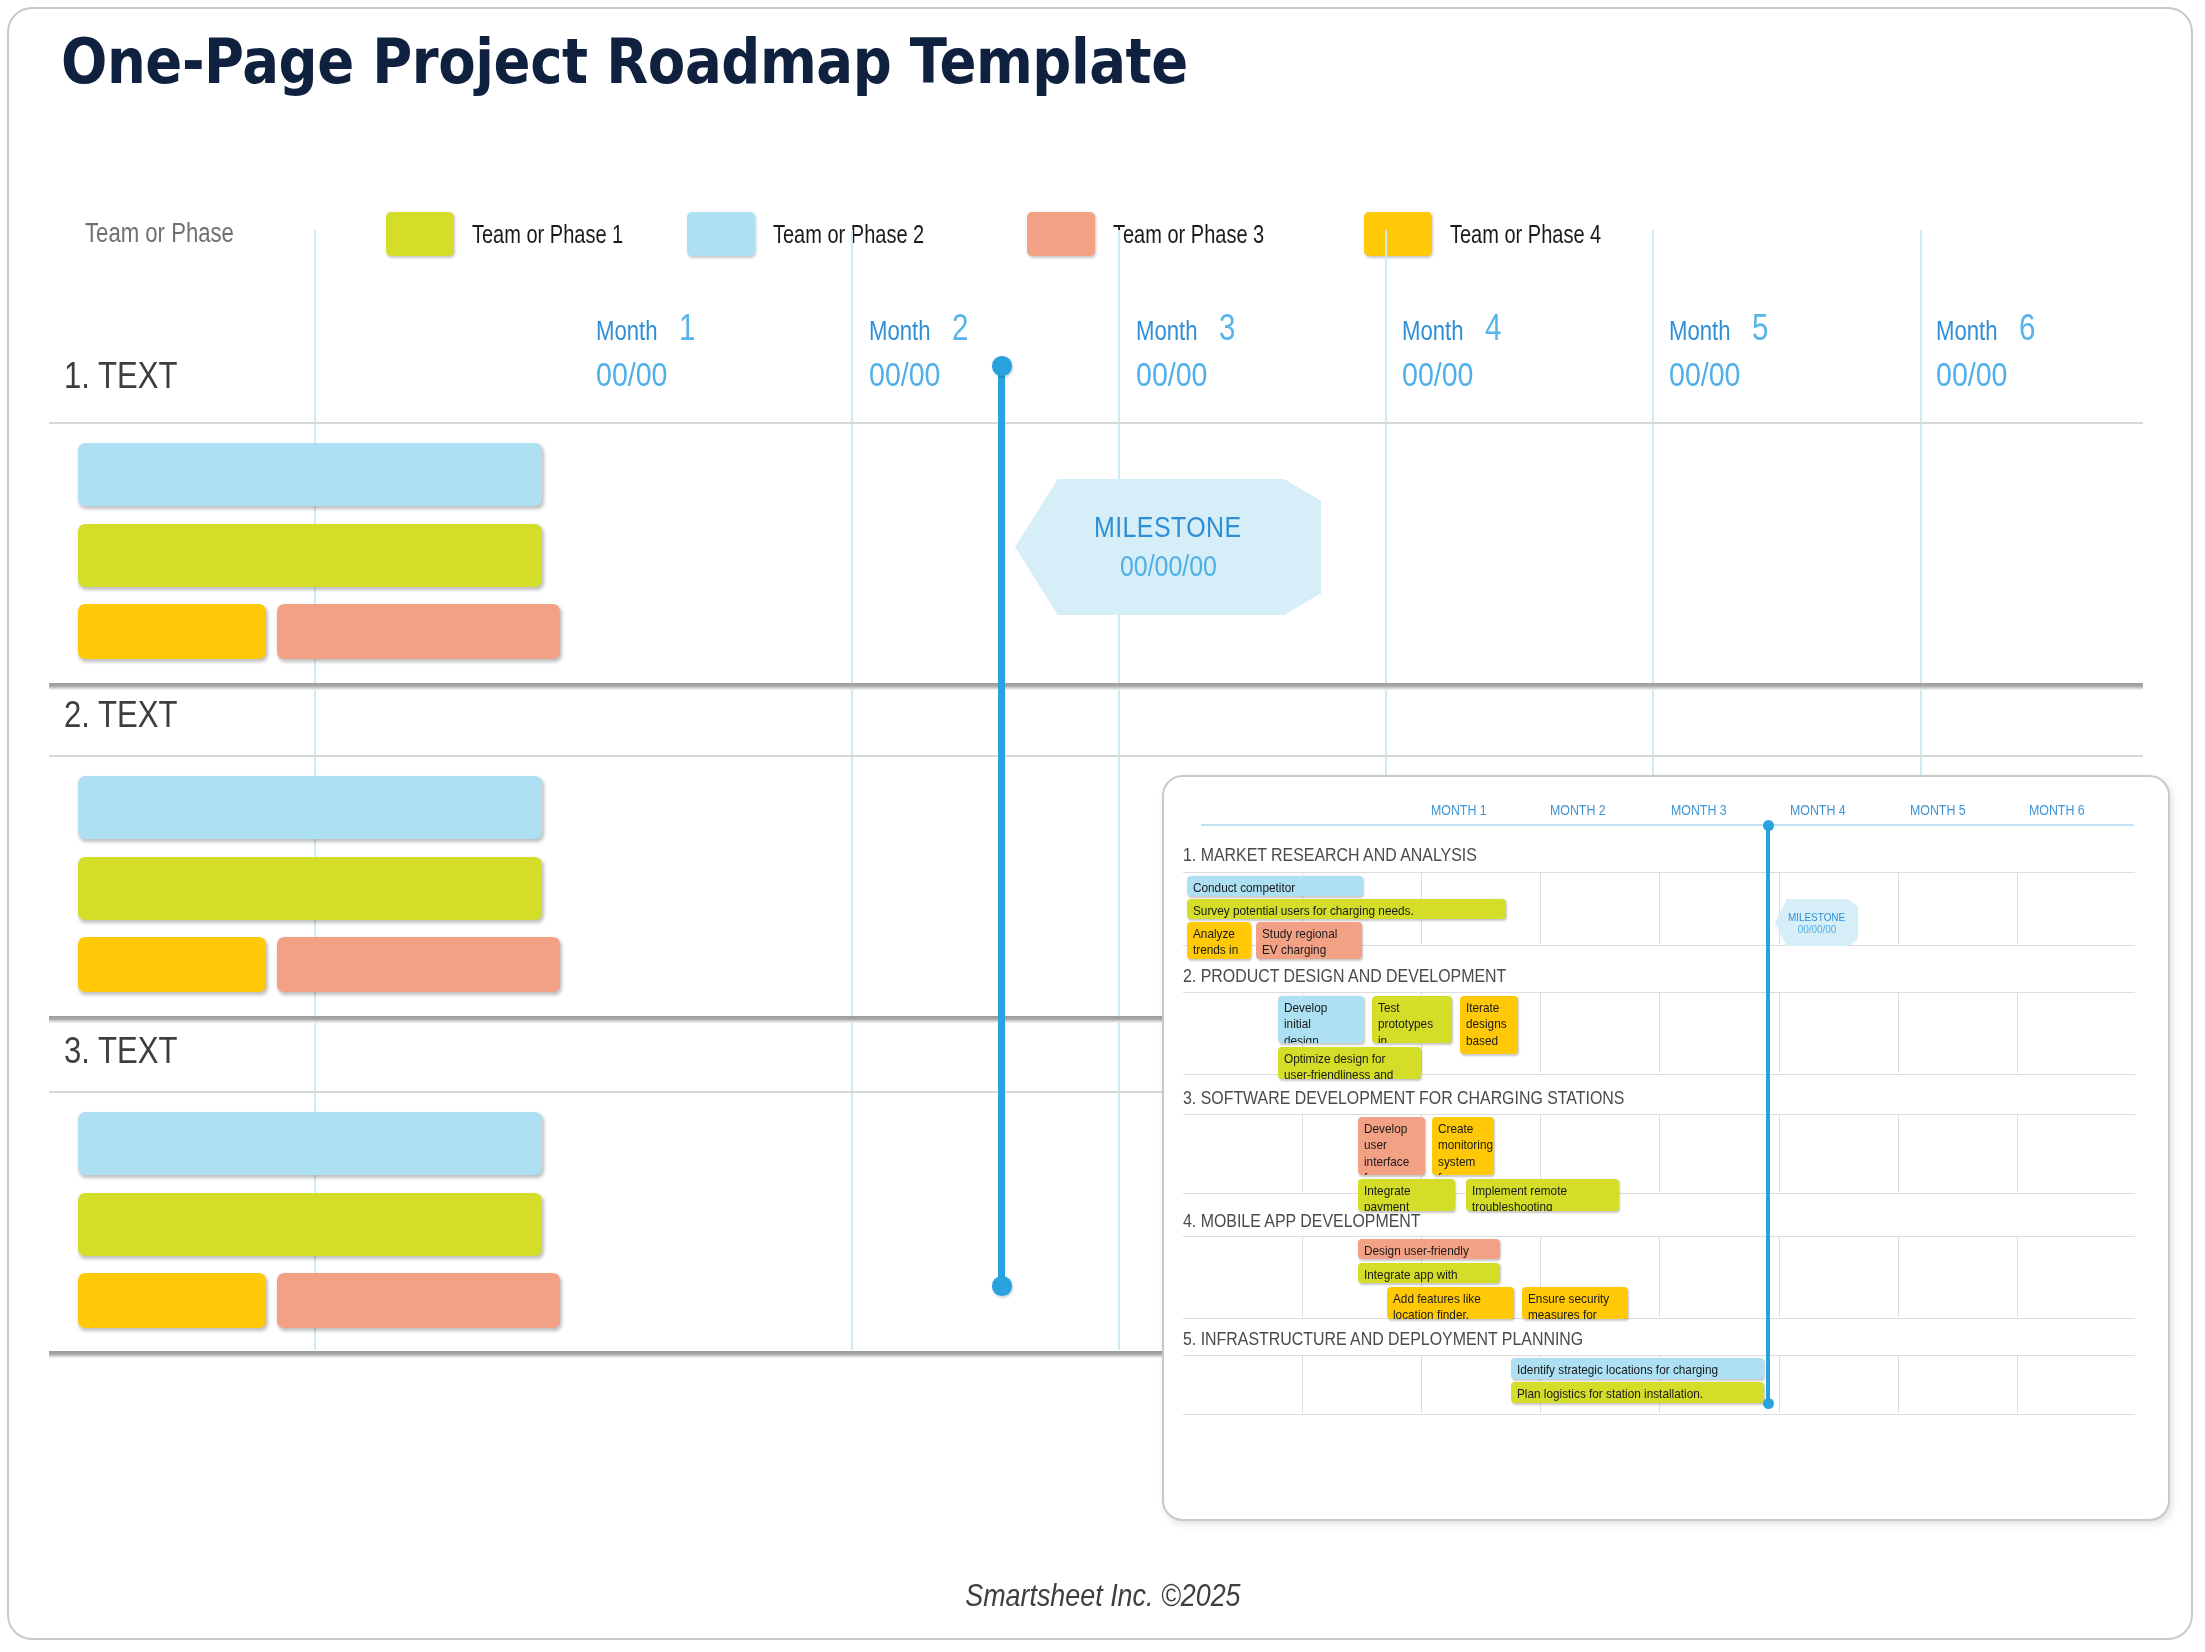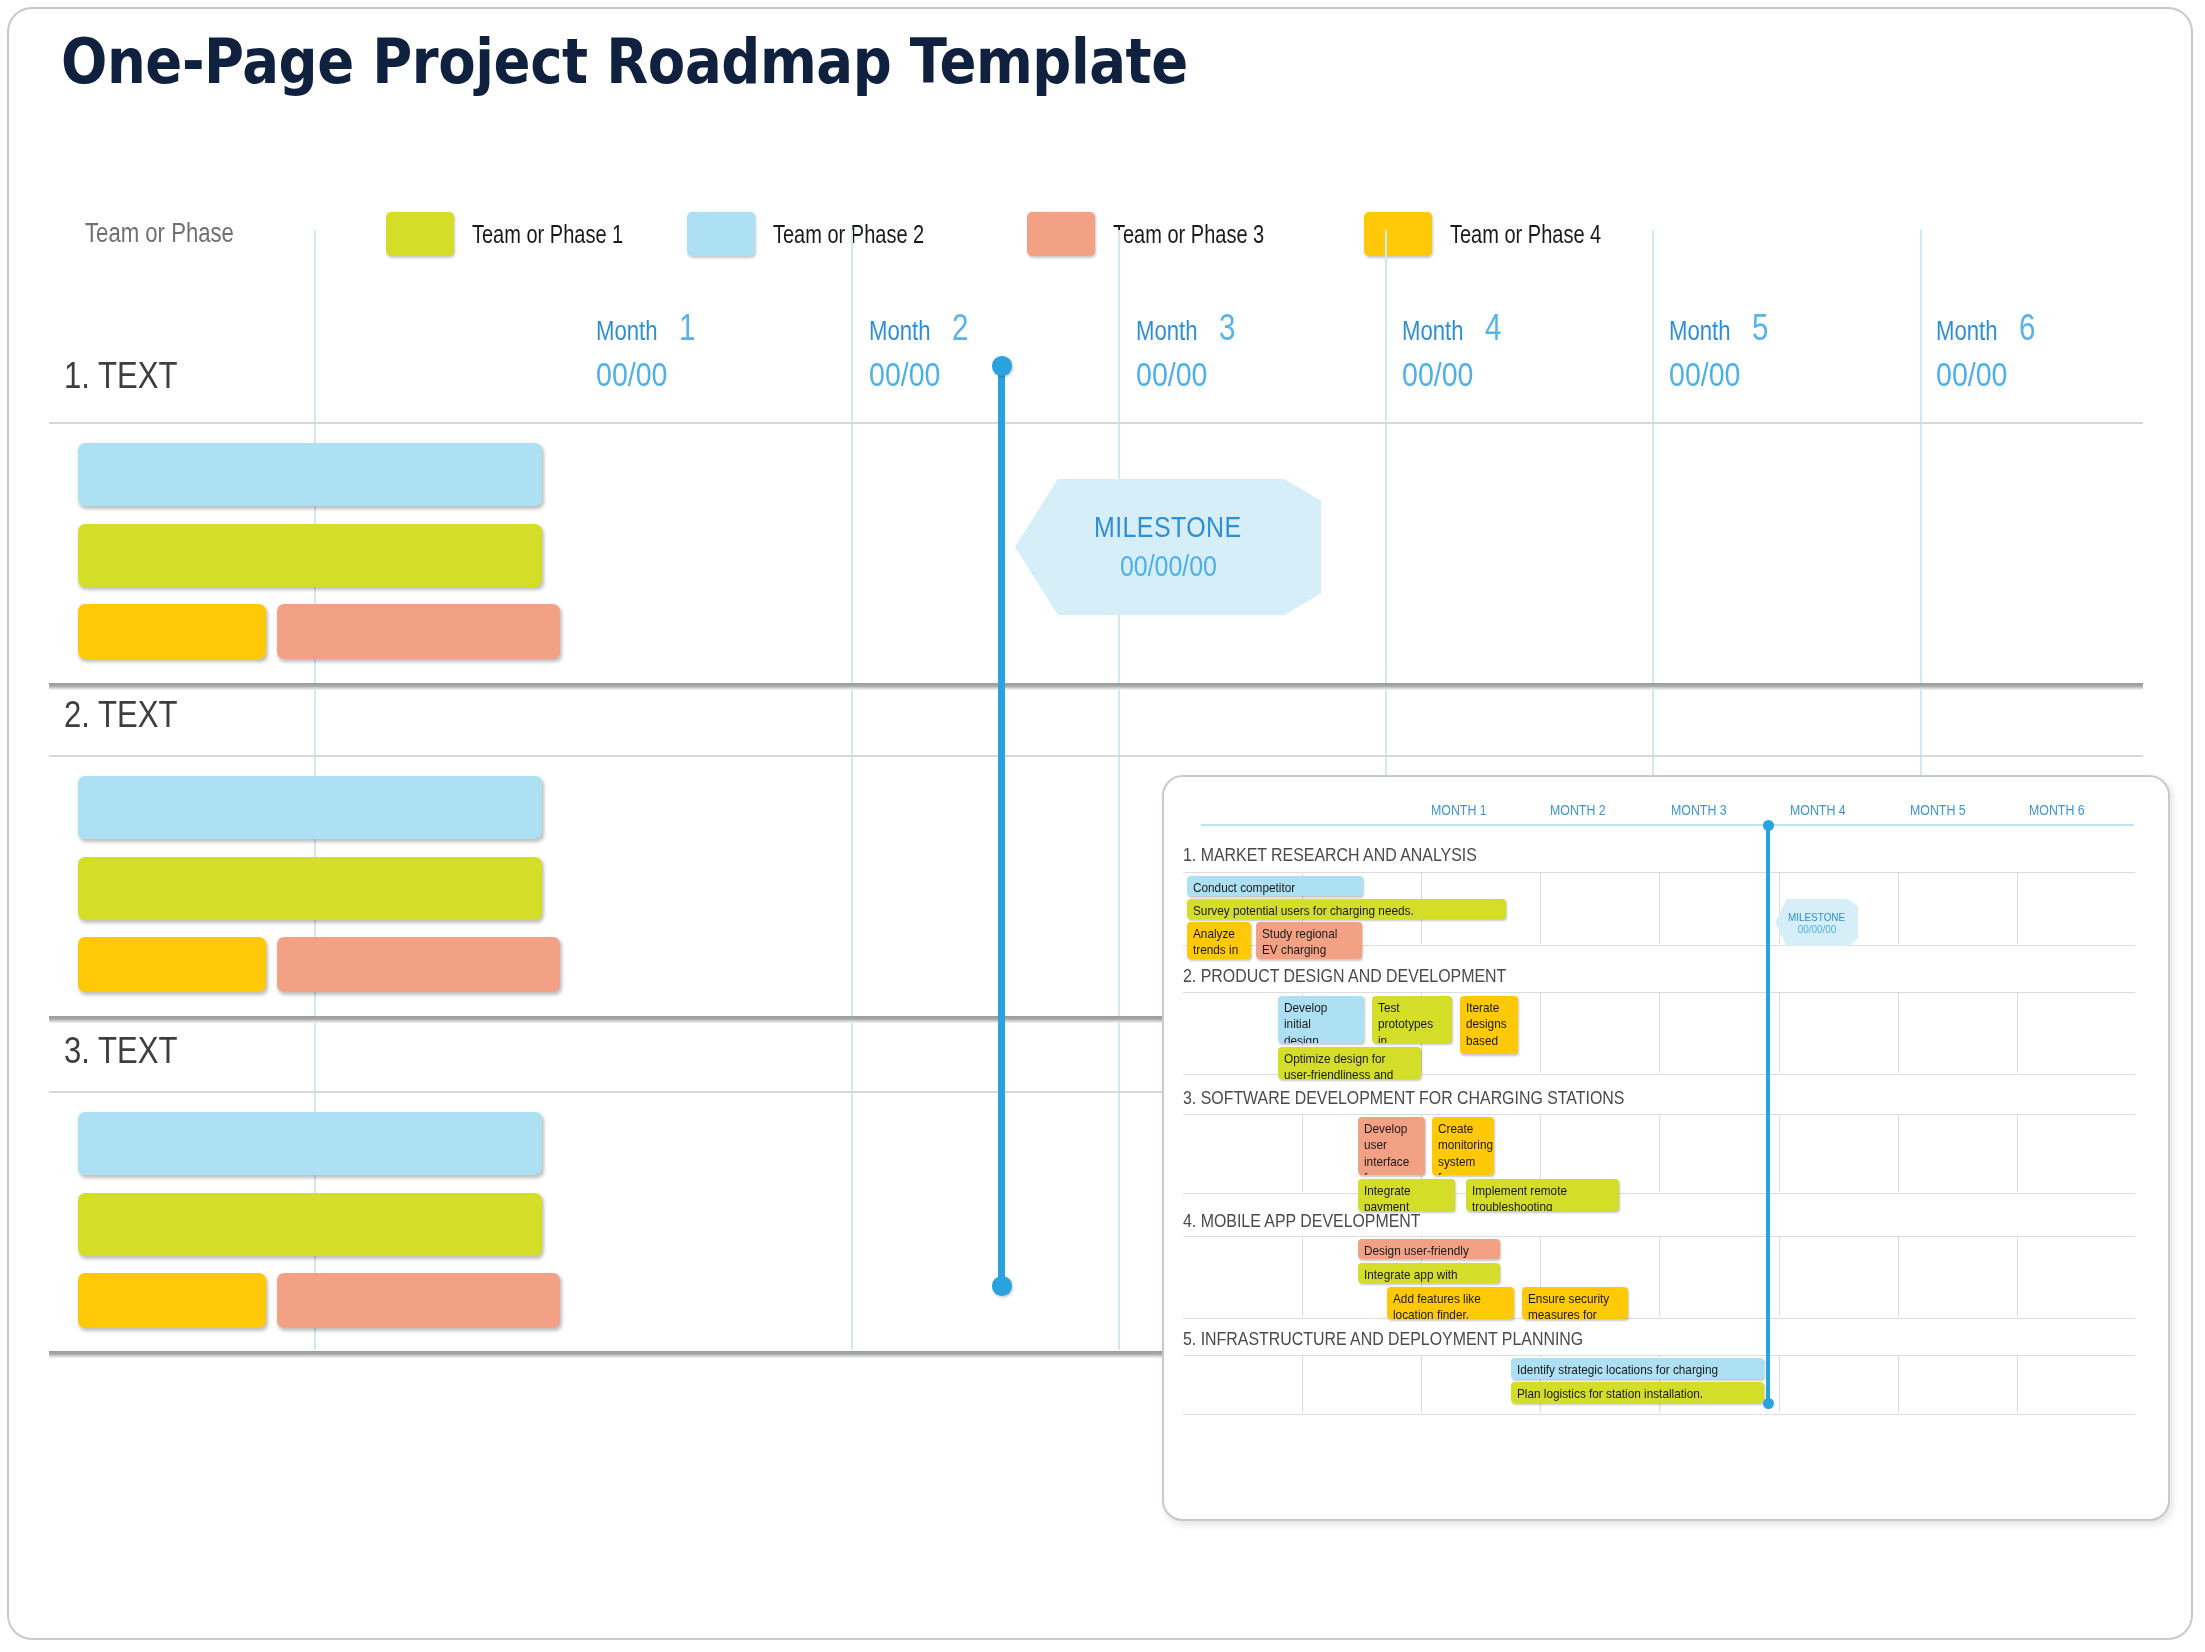--- a/index.html
+++ b/index.html
@@ -315,14 +315,15 @@
     <div class="i-msline" style="left:602px;top:49px;height:578px;"></div>
     <div class="i-msdot" style="left:599px;top:43px;"></div>
     <div class="i-msdot" style="left:599px;top:621px;"></div>
 
     <div class="i-callout" style="left:611px;top:122px;">
       <div class="l1">MILESTONE</div>
       <div class="l2">00/00/00</div>
     </div>
   </div>
 
+  <div class="footer"><span>Smartsheet Inc. ©2025</span></div>
 </div>
 
 
 </body></html>

